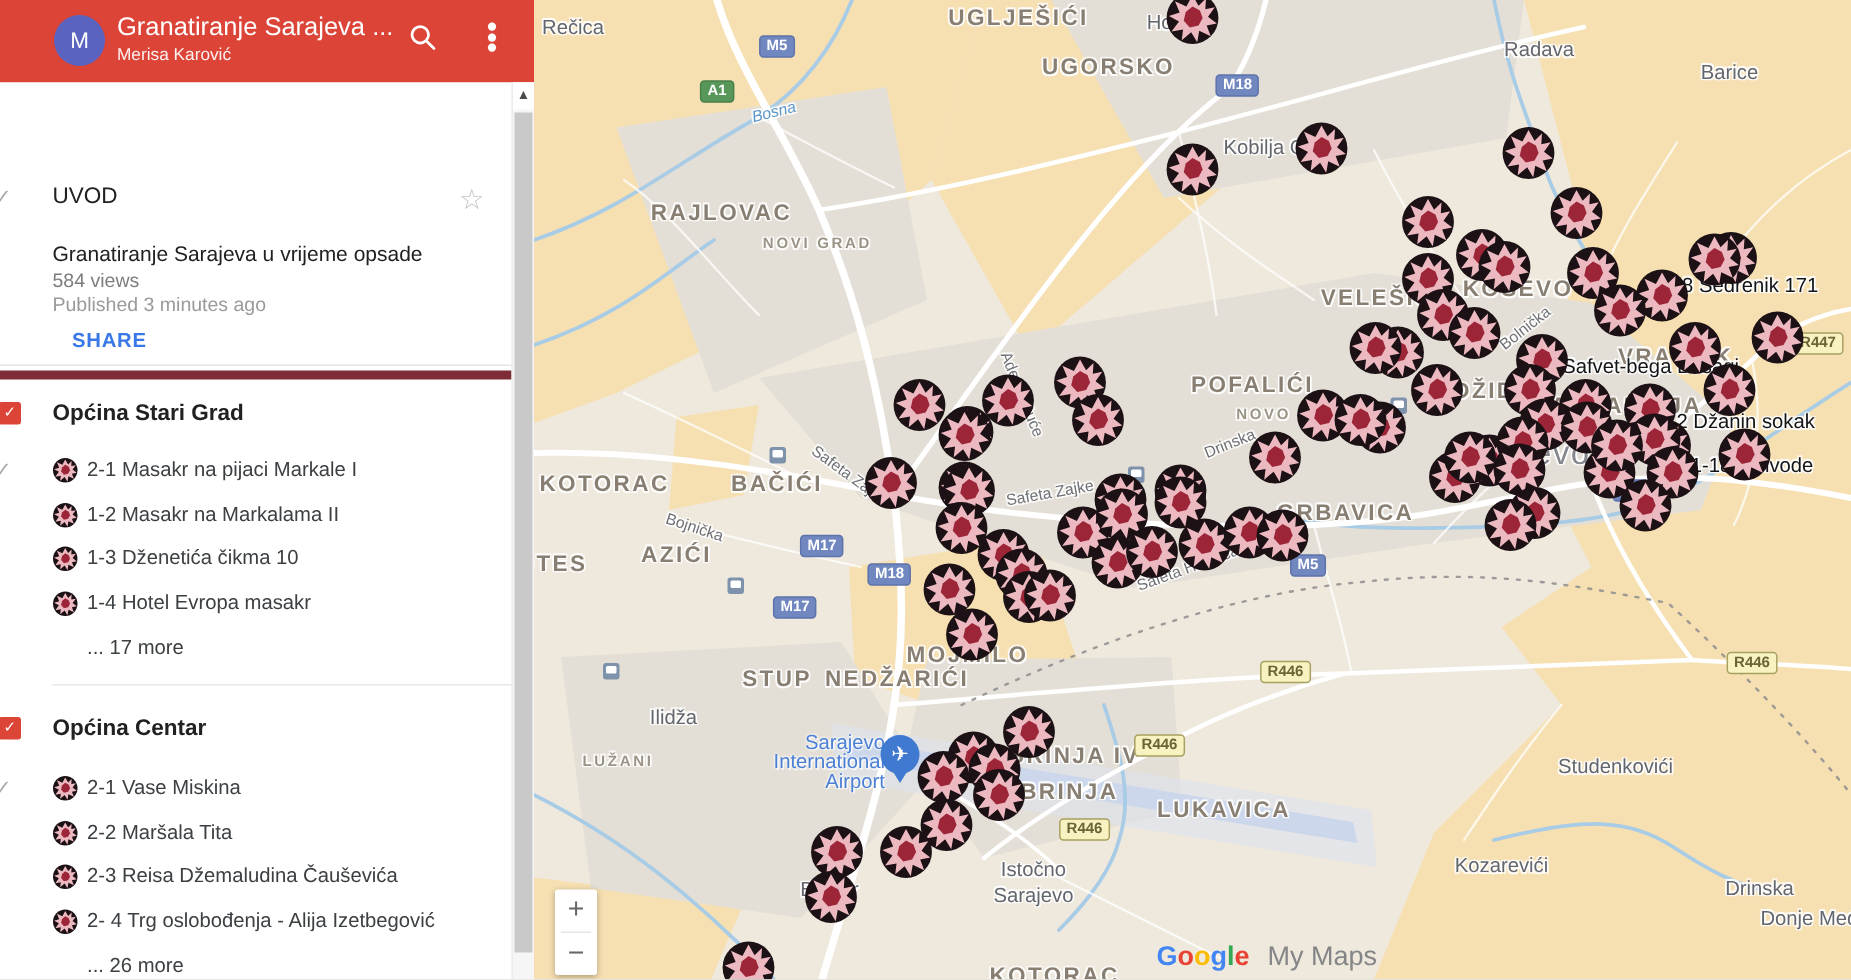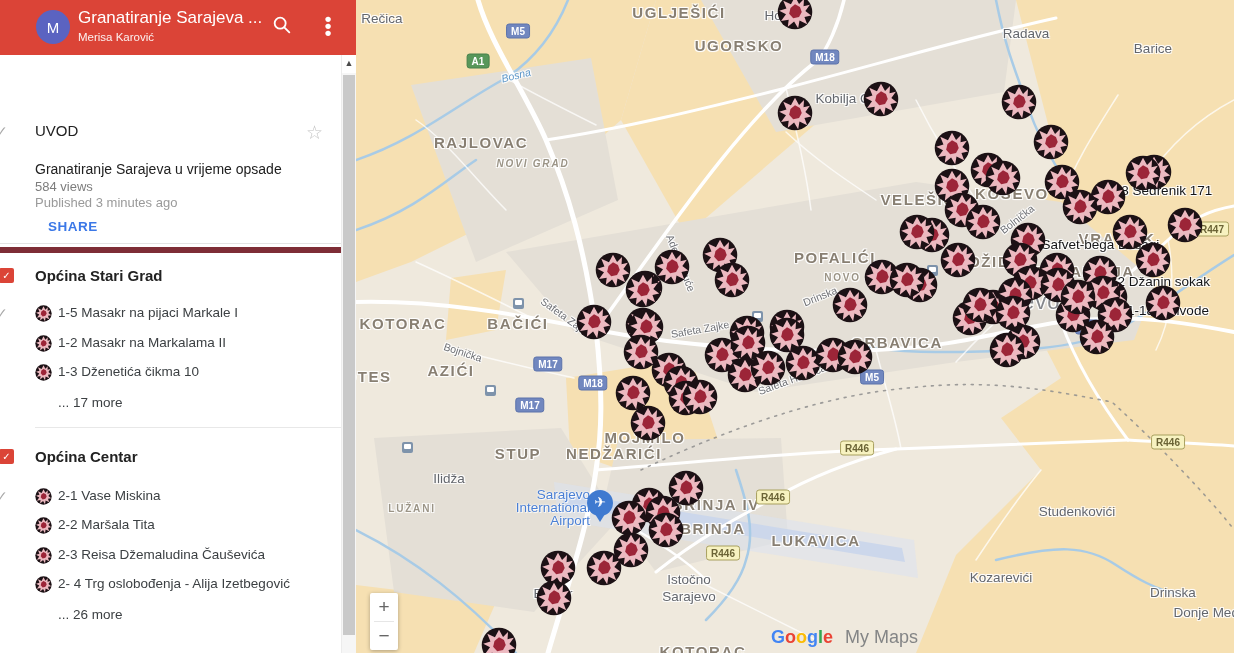--- a/index.html
+++ b/index.html
@@ -138,35 +138,35 @@
       </g>
 
       <path d="M285,470 C390,420 480,394 552,388 C640,378 702,392 756,402 C802,444 850,494 880,532" stroke="#8d8d8d" stroke-width="1.6" fill="none" stroke-dasharray="2 6" stroke-linecap="round" opacity="0.85"></path>
     </svg>
 
     <div id="map-overlays">
         <span class="maplbl city" style="left: 657px; top: 302px;">Sarajevo</span>
         <span class="maplbl dist" style="left: 323px; top: 12px;">UGLJEŠIĆI</span>
         <span class="maplbl dist" style="left: 383px; top: 45px;">UGORSKO</span>
         <span class="maplbl dist" style="left: 125px; top: 142px;">RAJLOVAC</span>
-        <span class="maplbl dist sm" style="left: 177px; top: 163px; font-style: italic;">NOVI GRAD</span>
+        <span class="maplbl dist sm" style="left: 189px; top: 163px;">NOVI GRAD</span>
         <span class="maplbl dist" style="left: 565px; top: 199px;">VELEŠIĆI</span>
         <span class="maplbl dist" style="left: 656px; top: 193px;">KOŠEVO</span>
         <span class="maplbl dist" style="left: 479px; top: 257px;">POFALIĆI</span>
         <span class="maplbl dist sm" style="left: 493px; top: 277px;">NOVO S</span>
         <span class="maplbl dist" style="left: 639px; top: 261px;">DŽIDŽ</span>
         <span class="maplbl dist" style="left: 761px; top: 238px;">VRATNIK</span>
         <span class="maplbl dist" style="left: 722px; top: 271px;">BAŠČARŠIJA</span>
         <span class="maplbl dist" style="left: 541px; top: 342px;">GRBAVICA</span>
         <span class="maplbl dist" style="left: 47px; top: 323px;">KOTORAC</span>
         <span class="maplbl dist" style="left: 162px; top: 323px;">BAČIĆI</span>
         <span class="maplbl dist" style="left: 95px; top: 370px;">AZIĆI</span>
         <span class="maplbl dist" style="left: 12px; top: 376px;">OTES</span>
         <span class="maplbl dist" style="left: 162px; top: 453px;">STUP</span>
-        <span class="maplbl dist" style="left: 242px; top: 453px; margin-left: 16px;">NEDŽARIĆI</span>
+        <span class="maplbl dist" style="left: 242px; top: 453px;">NEDŽARIĆI</span>
         <span class="maplbl dist" style="left: 289px; top: 437px;">MOJMILO</span>
         <span class="maplbl dist" style="left: 347px; top: 504px;">DOBRINJA IV</span>
         <span class="maplbl dist" style="left: 344px; top: 528px;">DOBRINJA</span>
         <span class="maplbl dist sm" style="left: 56px; top: 508px;">LUŽANI</span>
         <span class="maplbl dist" style="left: 460px; top: 540px;">LUKAVICA</span>
         <span class="maplbl dist" style="left: 347px; top: 651px;">KOTORAC</span>
         <span class="maplbl loc" style="left: 26px; top: 18px;">Rečica</span>
         <span class="maplbl loc" style="left: 428px; top: 15px;">Hotonj</span>
         <span class="maplbl loc" style="left: 670px; top: 33px;">Radava</span>
         <span class="maplbl loc" style="left: 797px; top: 48px;">Barice</span>
@@ -688,37 +688,45 @@
               <div class="sec-title">Općina Stari Grad</div>
             </div>
             <div class="items" style="margin-top: 10px;">
               <span class="lr-check" style="top: 6px;">✓</span>
               <div class="item">
                 <span class="mk-s"><svg viewBox="0 0 40 40" width="17" height="17" xmlns="http://www.w3.org/2000/svg">
     <circle cx="20" cy="20" r="19.2" fill="#1c1115"></circle>
     <path d="M20,3 L24.5,11 L30,5.5 L29.5,13.5 L36.5,12 L31.5,19 L38,24 L30.5,25.5 L33.5,33.5 L25,29.5 L23.5,38 L19,30.5 L12,36.5 L13,28.5 L4.5,30 L10,22.5 L2.5,18.5 L10.5,16 L7,7.5 L15.5,11.5 Z" fill="#ecb9c0"></path>
     <path d="M20,11.5 L25.5,14.5 L27.5,20 L24.5,25.5 L18,27 L13.5,22 L15,15.5 Z" fill="#9c2538"></path>
   </svg></span>
-                <span class="ilabel">1-5 Masakr na pijaci Markale I</span>
+                <span class="ilabel">2-1 Masakr na pijaci Markale I</span>
               </div>
               <div class="item">
                 <span class="mk-s"><svg viewBox="0 0 40 40" width="17" height="17" xmlns="http://www.w3.org/2000/svg">
     <circle cx="20" cy="20" r="19.2" fill="#1c1115"></circle>
     <path d="M20,3 L24.5,11 L30,5.5 L29.5,13.5 L36.5,12 L31.5,19 L38,24 L30.5,25.5 L33.5,33.5 L25,29.5 L23.5,38 L19,30.5 L12,36.5 L13,28.5 L4.5,30 L10,22.5 L2.5,18.5 L10.5,16 L7,7.5 L15.5,11.5 Z" fill="#ecb9c0"></path>
     <path d="M20,11.5 L25.5,14.5 L27.5,20 L24.5,25.5 L18,27 L13.5,22 L15,15.5 Z" fill="#9c2538"></path>
   </svg></span>
                 <span class="ilabel">1-2 Masakr na Markalama II</span>
               </div>
               <div class="item">
                 <span class="mk-s"><svg viewBox="0 0 40 40" width="17" height="17" xmlns="http://www.w3.org/2000/svg">
     <circle cx="20" cy="20" r="19.2" fill="#1c1115"></circle>
     <path d="M20,3 L24.5,11 L30,5.5 L29.5,13.5 L36.5,12 L31.5,19 L38,24 L30.5,25.5 L33.5,33.5 L25,29.5 L23.5,38 L19,30.5 L12,36.5 L13,28.5 L4.5,30 L10,22.5 L2.5,18.5 L10.5,16 L7,7.5 L15.5,11.5 Z" fill="#ecb9c0"></path>
     <path d="M20,11.5 L25.5,14.5 L27.5,20 L24.5,25.5 L18,27 L13.5,22 L15,15.5 Z" fill="#9c2538"></path>
   </svg></span>
                 <span class="ilabel">1-3 Dženetića čikma 10</span>
+              </div>
+              <div class="item">
+                <span class="mk-s"><svg viewBox="0 0 40 40" width="17" height="17" xmlns="http://www.w3.org/2000/svg">
+    <circle cx="20" cy="20" r="19.2" fill="#1c1115"></circle>
+    <path d="M20,3 L24.5,11 L30,5.5 L29.5,13.5 L36.5,12 L31.5,19 L38,24 L30.5,25.5 L33.5,33.5 L25,29.5 L23.5,38 L19,30.5 L12,36.5 L13,28.5 L4.5,30 L10,22.5 L2.5,18.5 L10.5,16 L7,7.5 L15.5,11.5 Z" fill="#ecb9c0"></path>
+    <path d="M20,11.5 L25.5,14.5 L27.5,20 L24.5,25.5 L18,27 L13.5,22 L15,15.5 Z" fill="#9c2538"></path>
+  </svg></span>
+                <span class="ilabel">1-4 Hotel Evropa masakr</span>
               </div>
             </div>
             <div class="more">
               <span>... 17 more</span>
             </div>
             <div class="divider" style="margin-top: 9px;"></div>
           </div>
           <div class="layer-section" style="margin-top: 18px;">
             <div class="sec-row">
               <div class="cbx">✓</div>

